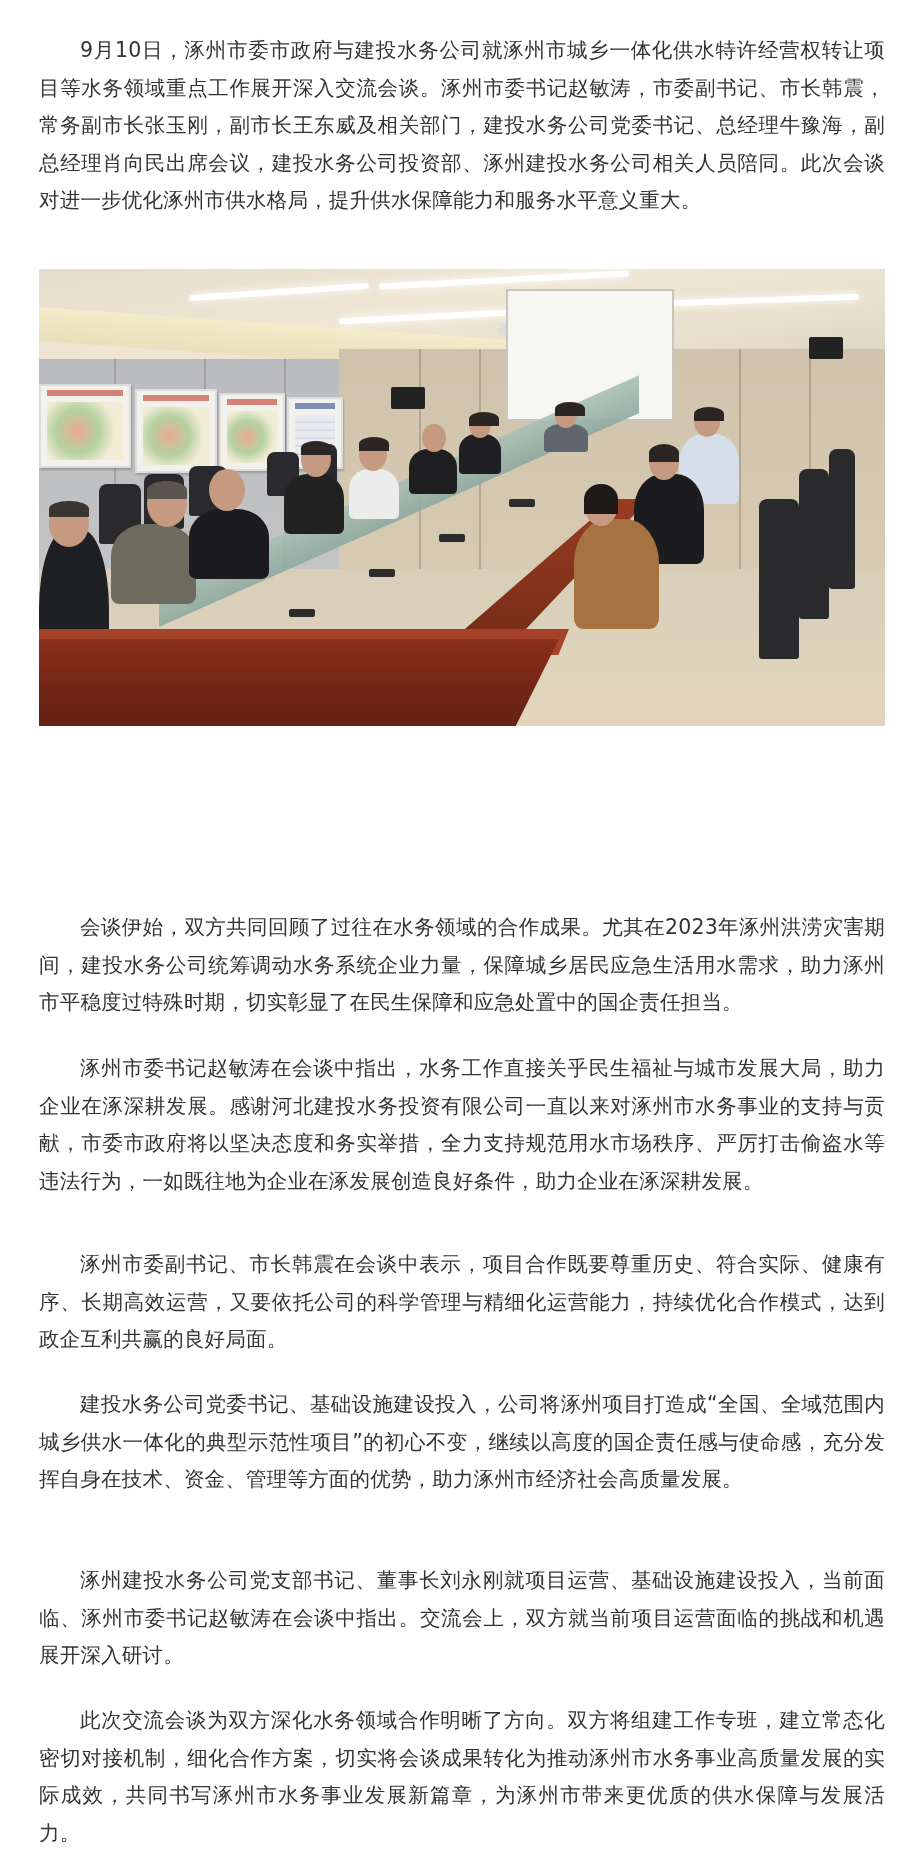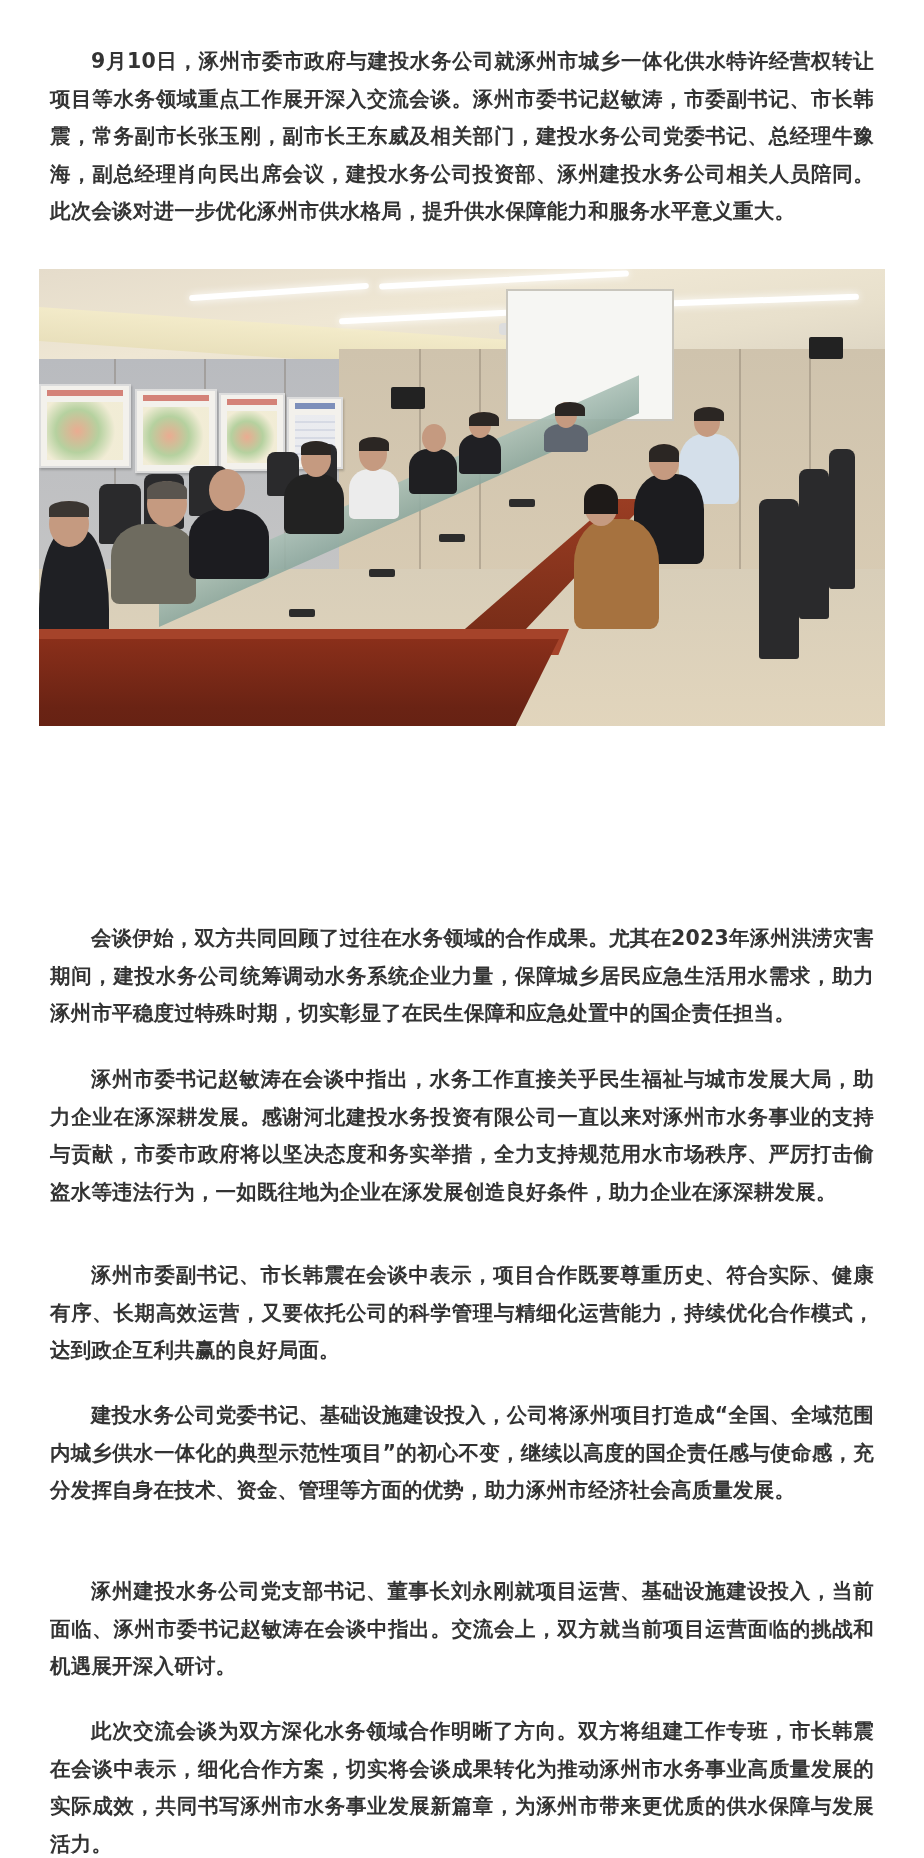--- a/index.html
+++ b/index.html
@@ -3,24 +3,23 @@
   <meta charset="utf-8">
   <style>
     html, body { margin: 0; padding: 0; background: #ffffff; }
     body {
       width: 924px; height: 1858px; overflow: hidden; position: relative;
       font-family: "DejaVu Sans", "Liberation Sans", sans-serif;
       color: #333333;
     }
     .article { position: absolute; left: 39px; top: 0; width: 846px; }
     .para {
-      margin: 11px; font-size: 20.5px; line-height: 37.5px;
+      margin: 0; font-size: 20.5px; line-height: 37.5px;
       text-indent: 2em; letter-spacing: 0.2px; text-align: justify;
       word-break: break-all;
-      font-weight: bold;
     }
     .p1 { position: absolute; top: 32px; }
     .p2 { position: absolute; top: 909px; }
     .p3 { position: absolute; top: 1050px; }
     .p4 { position: absolute; top: 1246px; }
     .p5 { position: absolute; top: 1386px; }
     .p6 { position: absolute; top: 1562px; }
     .p7 { position: absolute; top: 1702px; }
 
     
@@ -222,14 +221,14 @@
         </span>
       <span>公众号 · 建投水务</span>
     </div>
   </div>
 
   <p class="para p2">会谈伊始，双方共同回顾了过往在水务领域的合作成果。尤其在2023年涿州洪涝灾害期间，建投水务公司统筹调动水务系统企业力量，保障城乡居民应急生活用水需求，助力涿州市平稳度过特殊时期，切实彰显了在民生保障和应急处置中的国企责任担当。</p>
   <p class="para p3">涿州市委书记赵敏涛在会谈中指出，水务工作直接关乎民生福祉与城市发展大局，助力企业在涿深耕发展。感谢河北建投水务投资有限公司一直以来对涿州市水务事业的支持与贡献，市委市政府将以坚决态度和务实举措，全力支持规范用水市场秩序、严厉打击偷盗水等违法行为，一如既往地为企业在涿发展创造良好条件，助力企业在涿深耕发展。</p>
   <p class="para p4">涿州市委副书记、市长韩震在会谈中表示，项目合作既要尊重历史、符合实际、健康有序、长期高效运营，又要依托公司的科学管理与精细化运营能力，持续优化合作模式，达到政企互利共赢的良好局面。</p>
   <p class="para p5">建投水务公司党委书记、基础设施建设投入，公司将涿州项目打造成“全国、全域范围内城乡供水一体化的典型示范性项目”的初心不变，继续以高度的国企责任感与使命感，充分发挥自身在技术、资金、管理等方面的优势，助力涿州市经济社会高质量发展。</p>
   <p class="para p6">涿州建投水务公司党支部书记、董事长刘永刚就项目运营、基础设施建设投入，当前面临、涿州市委书记赵敏涛在会谈中指出。交流会上，双方就当前项目运营面临的挑战和机遇展开深入研讨。</p>
-  <p class="para p7">此次交流会谈为双方深化水务领域合作明晰了方向。双方将组建工作专班，市长韩震在会谈中表示，细化合作方案，切实将会谈成果转化为推动涿州市水务事业高质量发展的实际成效，共同书写涿州市水务事业发展新篇章，为涿州市带来更优质的供水保障与发展活力。</p>
+  <p class="para p7">此次交流会谈为双方深化水务领域合作明晰了方向。双方将组建工作专班，建立常态化密切对接机制，细化合作方案，切实将会谈成果转化为推动涿州市水务事业高质量发展的实际成效，共同书写涿州市水务事业发展新篇章，为涿州市带来更优质的供水保障与发展活力。</p>
 </div>
 
 </body></html>

